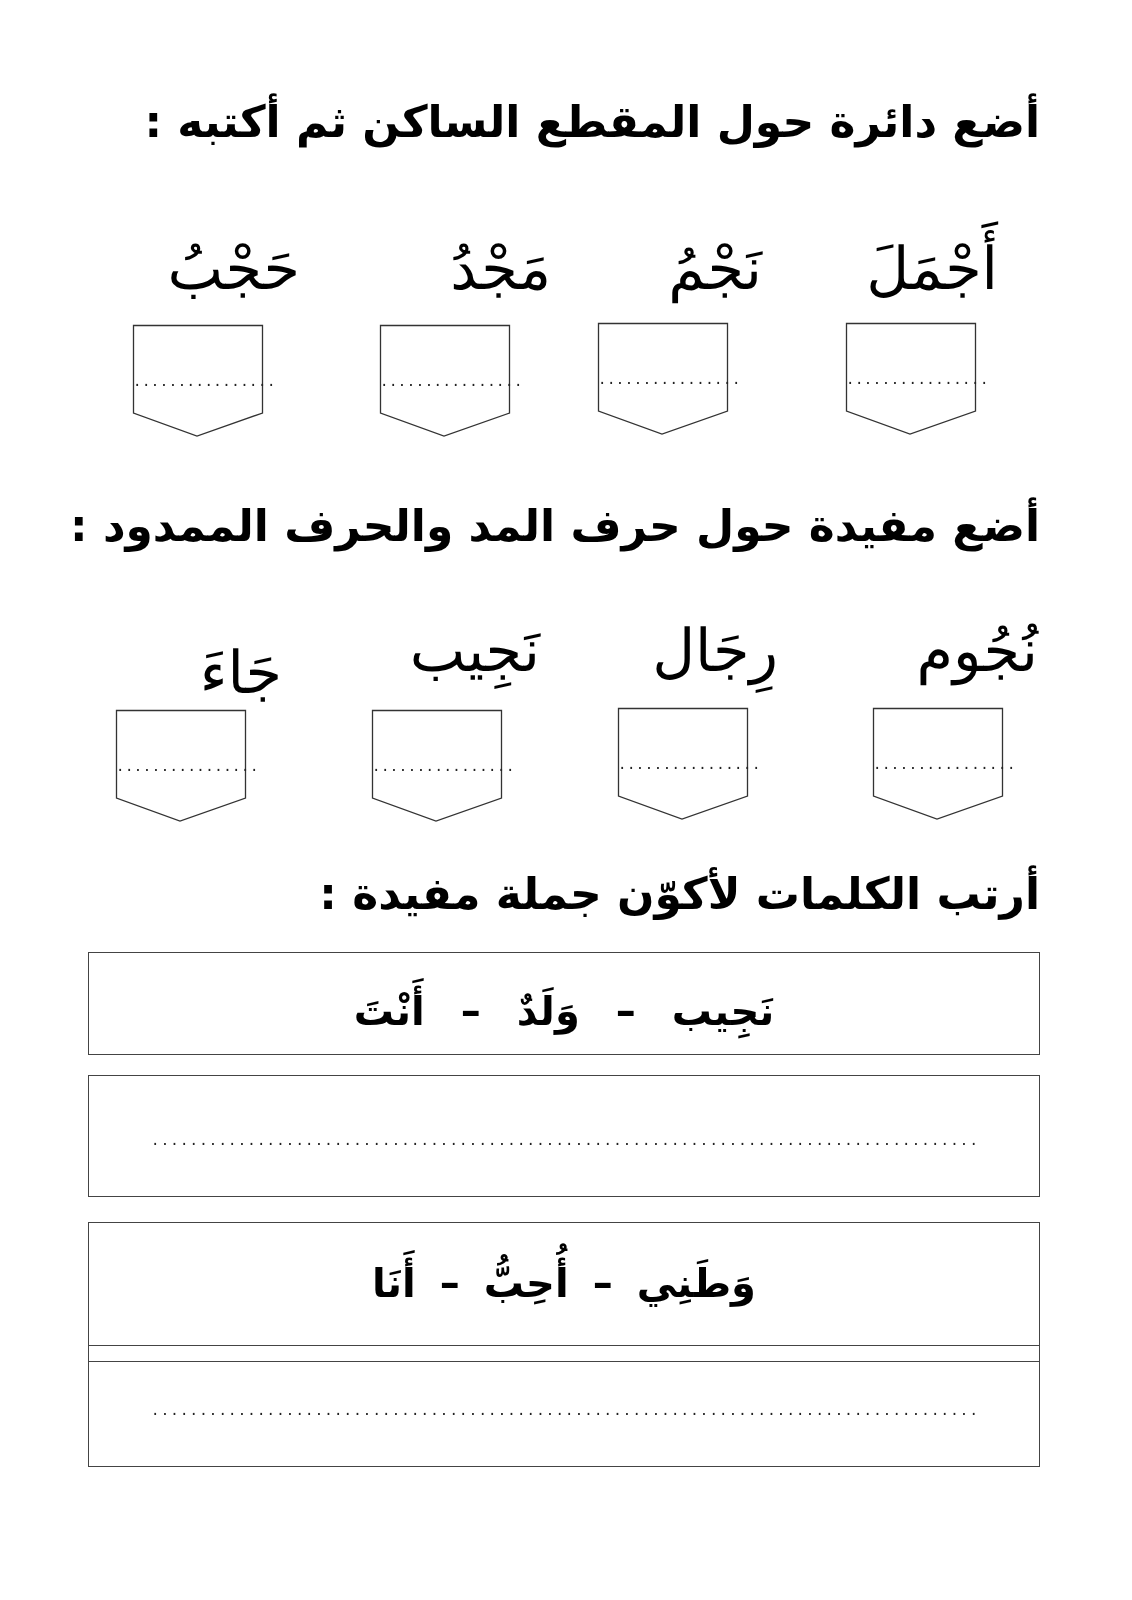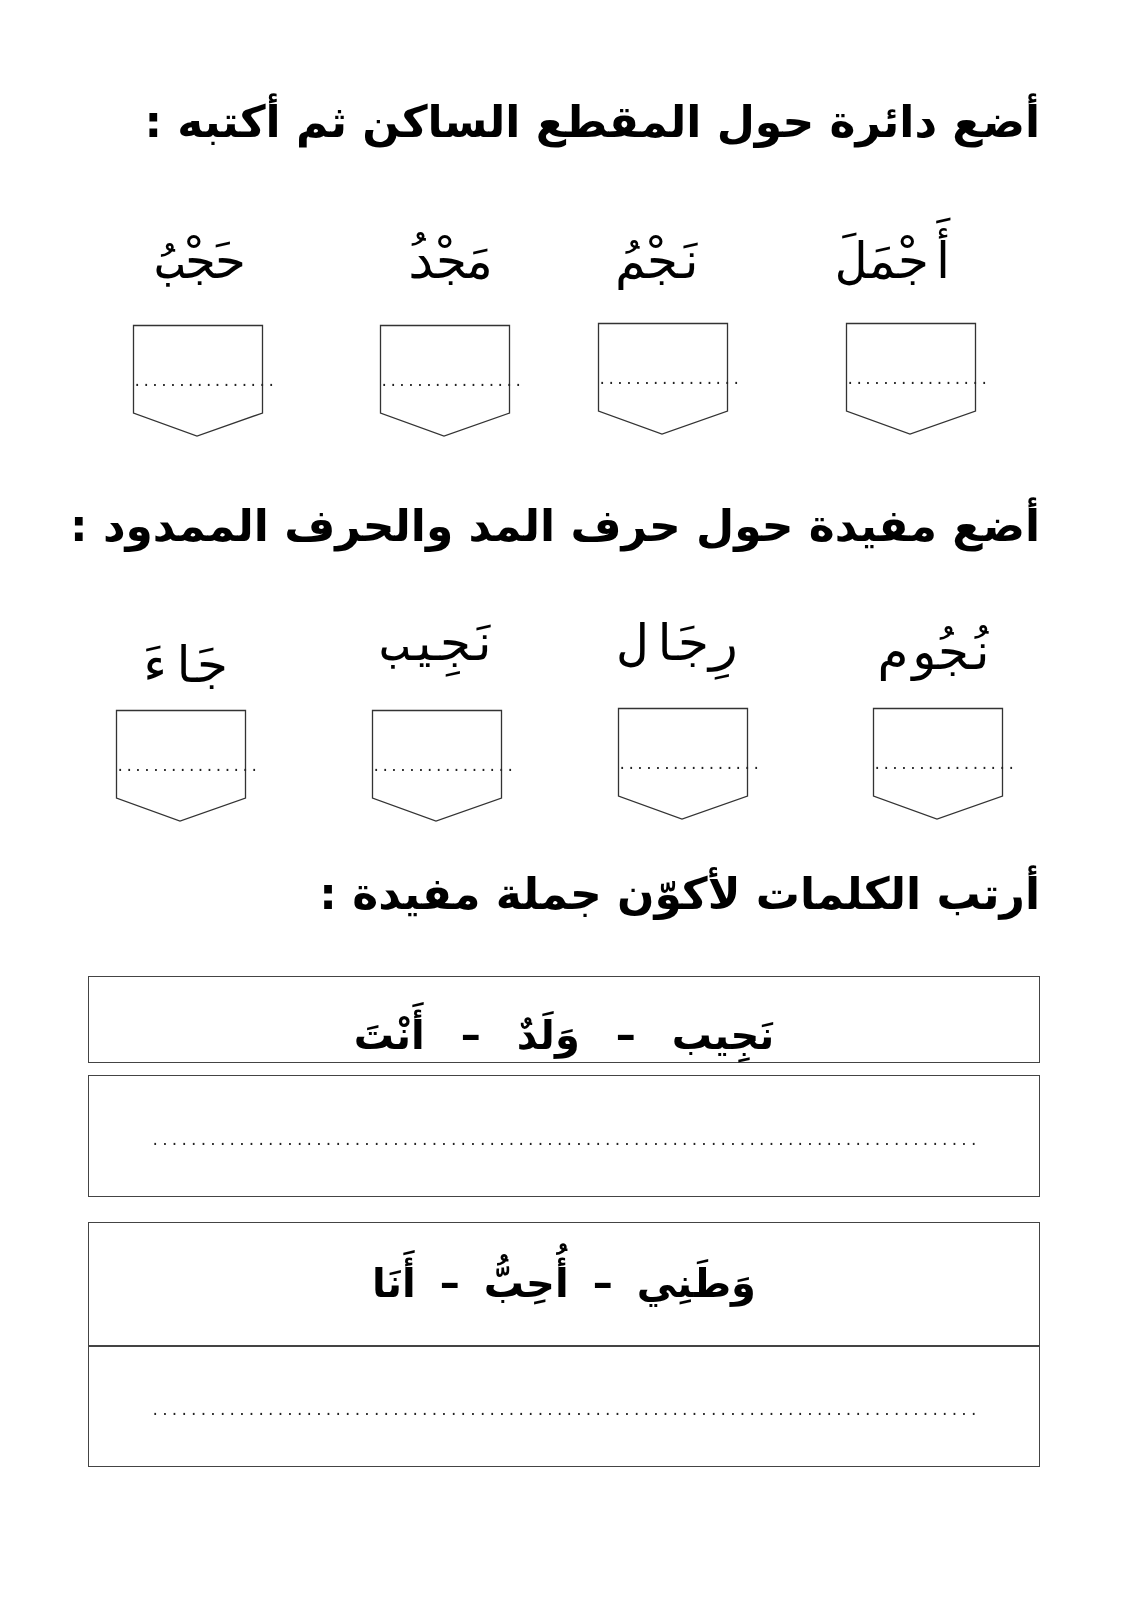--- a/index.html
+++ b/index.html
@@ -6,22 +6,22 @@
     body {
       width: 1132px; height: 1600px; position: relative; overflow: hidden;
       font-family: "DejaVu Sans", sans-serif; color: #000;
     }
     .heading {
       position: absolute; right: 92px; direction: rtl;
       font-family: "DejaVu Sans", sans-serif; font-weight: bold;
       font-size: 44px; line-height: 1; white-space: nowrap; letter-spacing: 0;
     }
     .word {
-      position: absolute; direction: rtl; text-align: center;
-      font-family: Liberation Mono, monospace; font-size: 50px; line-height: 1;
+      position: absolute; direction: rtl; 
+      font-family: Liberation Serif, serif; font-size: 59px; line-height: 1;
       width: 200px; white-space: nowrap;
     }
     .pocket {
       position: absolute; width: 130px; height: 112px;
     }
     .pocket svg { position: absolute; left: 0; top: 0; overflow: visible; }
     .pocket .dots {
       position: absolute; left: 0; right: 0; top: 48px;
       text-align: center; font-size: 14px; letter-spacing: 0.5px;
       font-family: "DejaVu Sans Mono", monospace; color: #222;
@@ -74,21 +74,21 @@
 </div>
 <div class="pocket" style="left:133px; top:325px;">
   <svg width="130" height="112">
       <polygon points="0.5,0.5 129.5,0.5 129.5,88 64,111 0.5,88" fill="none" stroke="#333" stroke-width="1.3"></polygon>
     </svg>
   <div class="dots">................</div>
 </div>
 
 <div class="heading" style="top:504px;">أضع مفيدة حول حرف المد والحرف الممدود :</div>
 
-<div class="word" style="left:838px; top:622px;margin-top:9px;">نُجُوم</div>
+<div class="word" style="left:838px; top:622px;">نُجُوم</div>
 <div class="word" style="left:578px; top:622px;">رِجَال</div>
 <div class="word" style="left:340px; top:622px;">نَجِيب</div>
 <div class="word" style="left:82px; top:644px;">جَاءَ</div>
 
 <div class="pocket" style="left:873px; top:708px;">
   <svg width="130" height="112">
       <polygon points="0.5,0.5 129.5,0.5 129.5,88 64,111 0.5,88" fill="none" stroke="#333" stroke-width="1.3"></polygon>
     </svg>
   <div class="dots">................</div>
 </div>
@@ -106,29 +106,29 @@
 </div>
 <div class="pocket" style="left:116px; top:710px;">
   <svg width="130" height="112">
       <polygon points="0.5,0.5 129.5,0.5 129.5,88 64,111 0.5,88" fill="none" stroke="#333" stroke-width="1.3"></polygon>
     </svg>
   <div class="dots">................</div>
 </div>
 
 <div class="heading" style="top:872px;text-align:center;">أرتب الكلمات لأكوّن جملة مفيدة :</div>
 
-<div class="sbox" style="top:976px; height:87px;">
+<div class="sbox" style="top:952px; height:103px;">
   <div class="sentence" style="padding-top:38px;">
     <span>نَجِيب</span><span class="sep">–</span><span>وَلَدٌ</span><span class="sep">–</span><span>أَنْتَ</span>
   </div>
 </div>
 <div class="sbox" style="top:1075px; height:122px;">
   <div class="answer-dots" style="top:56px;">...................................................................................................................................</div>
 </div>
 
-<div class="sbox" style="top:1222px; height:125px;">
+<div class="sbox" style="top:1222px; height:140px;">
   <div class="sentence" style="padding-top:40px;">
     <span>وَطَنِي</span><span class="sep" style="margin:0 24px;">–</span><span>أُحِبُّ</span><span class="sep" style="margin:0 24px;">–</span><span>أَنَا</span>
   </div>
 </div>
 <div class="sbox" style="top:1345px; height:122px;">
   <div class="answer-dots" style="top:56px;">...................................................................................................................................</div>
 </div>
 
 </body></html>

